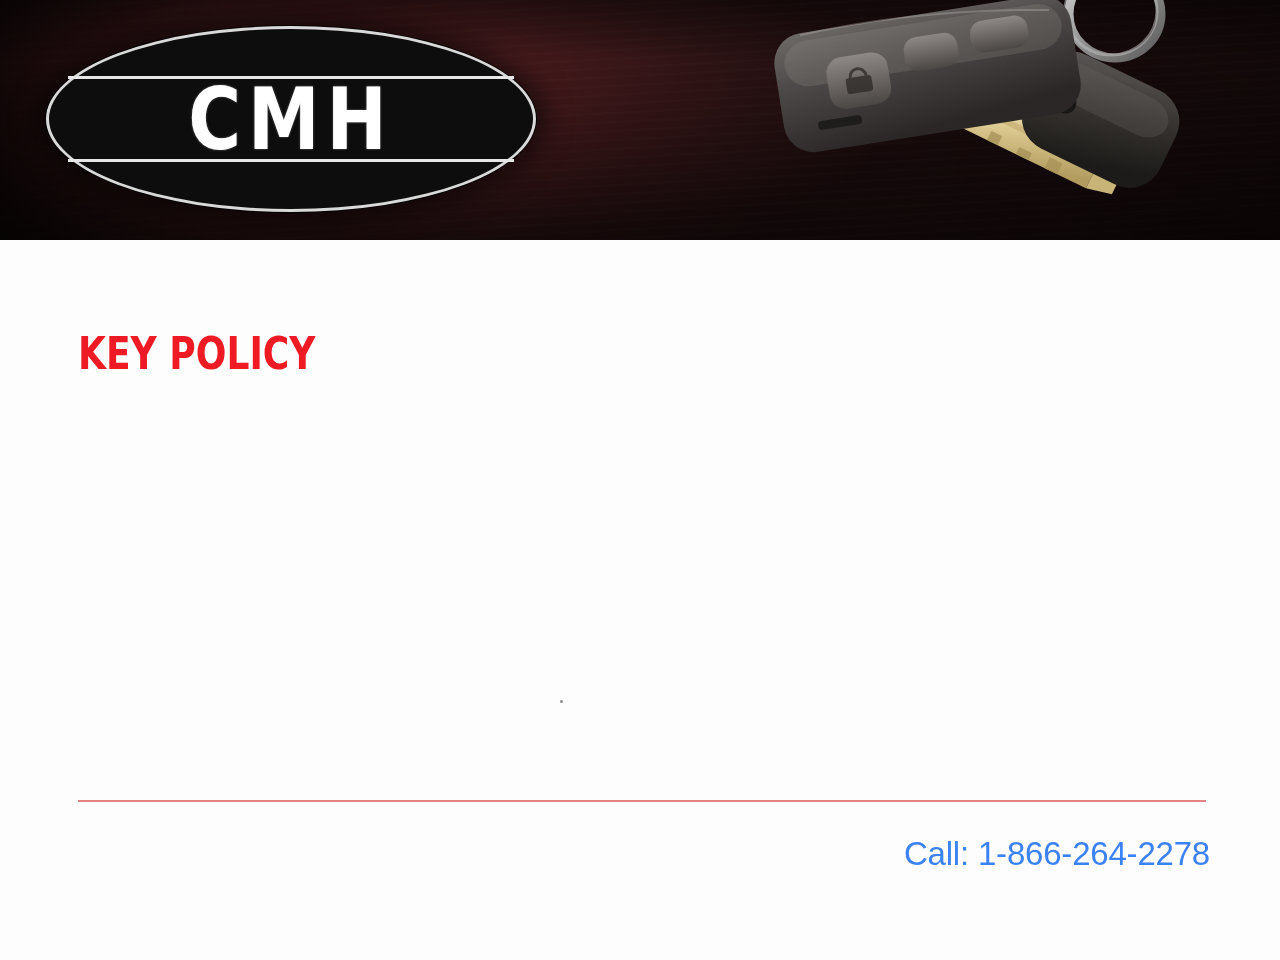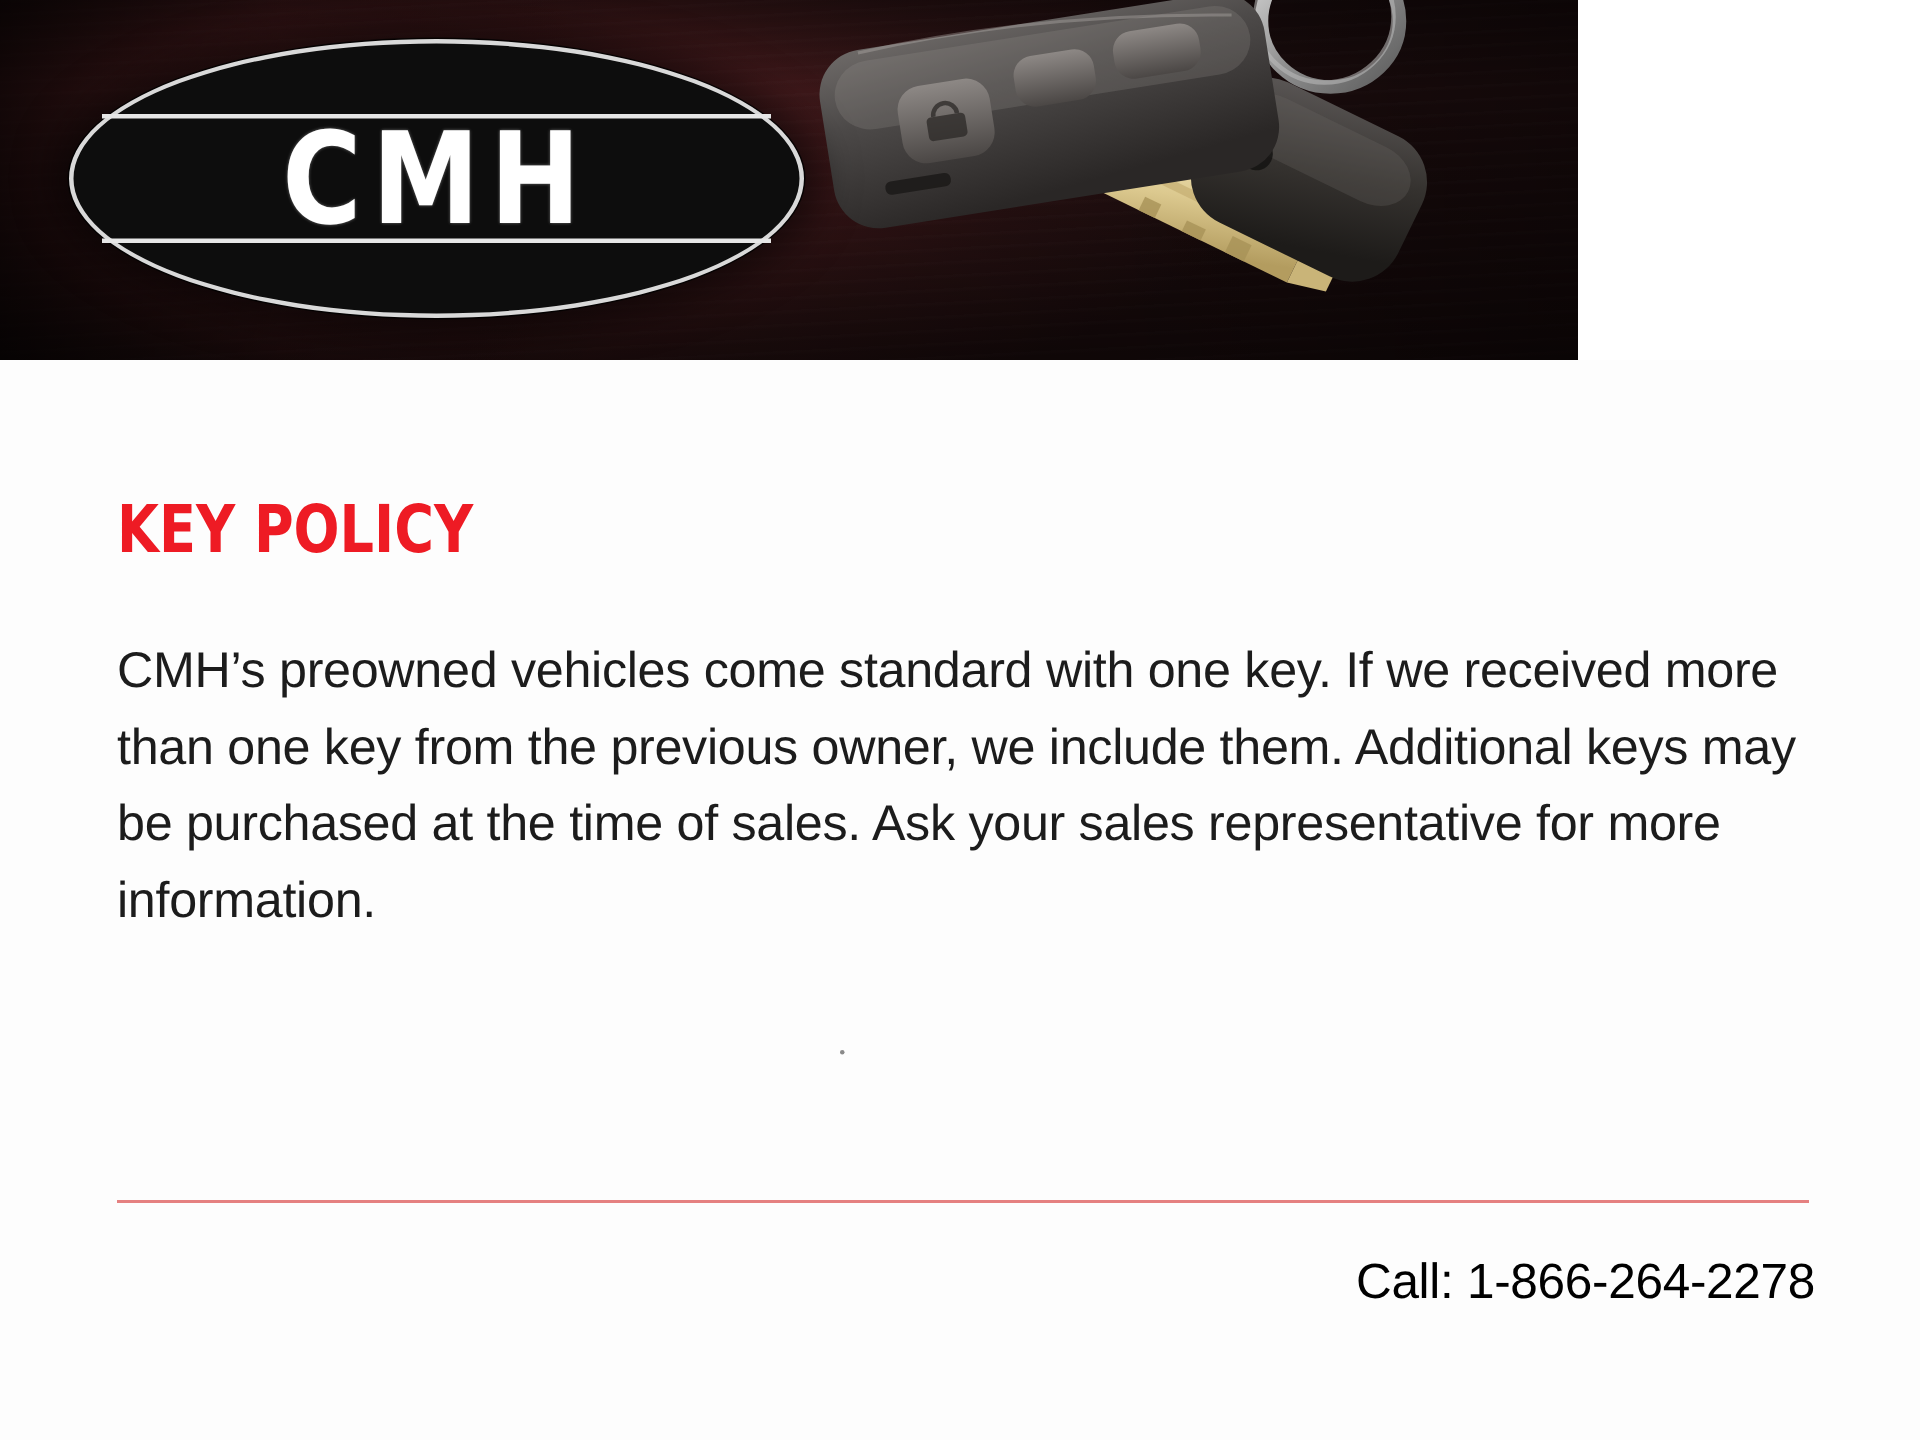--- a/index.html
+++ b/index.html
@@ -15,21 +15,21 @@
   .page {
     position: relative;
     width: 1280px;
     height: 960px;
     background: #ffffff;
   }
 
   
   .banner {
     position: relative;
-    width: 1052px;
+    width: 1280px;
     height: 240px;
     overflow: hidden;
     background: #2b1415;
     background-image:
       radial-gradient(ellipse 620px 200px at 22% 42%, #5a2526 0%, #43191b 45%, #2a1213 75%, #1b0c0d 100%),
       linear-gradient(120deg, #1a0a0b 0%, #3a1617 35%, #56282a 60%, #2a1011 100%);
   }
 
   
   .banner-vignette {
@@ -157,21 +157,21 @@
     width: 1128px;
     height: 2px;
     background: #e06b6b;
     opacity: 0.85;
   }
 
   .call {
     position: absolute;
     right: 70px;
     top: 595px;
-    color: #000000;
+    color: #3b82f6;
     font-family: "Liberation Sans", sans-serif;
     font-size: 33px;
     letter-spacing: -0.2px;
     white-space: nowrap;
   }
 </style>
 </head>
 <body>
 
 <div class="page">
@@ -253,21 +253,20 @@
       <div class="logo-ellipse"></div>
       <div class="logo-bar">
         <span class="logo-text">CMH</span>
       </div>
     </div>
   </div>
 
   <div class="content">
     <div class="title">KEY POLICY</div>
 
-    <div class="body-text">CMH’s preowned vehicles come standard with one key. If we received more than one key from the previous owner, we include them. Additional keys may be purchased at the time of sales. Ask your sales representative for more information.</div>
 
     <div class="midkeydot"></div>
 
     <div class="divider"></div>
 
     <div class="call">Call: 1-866-264-2278</div>
   </div>
 
 </div>
 

